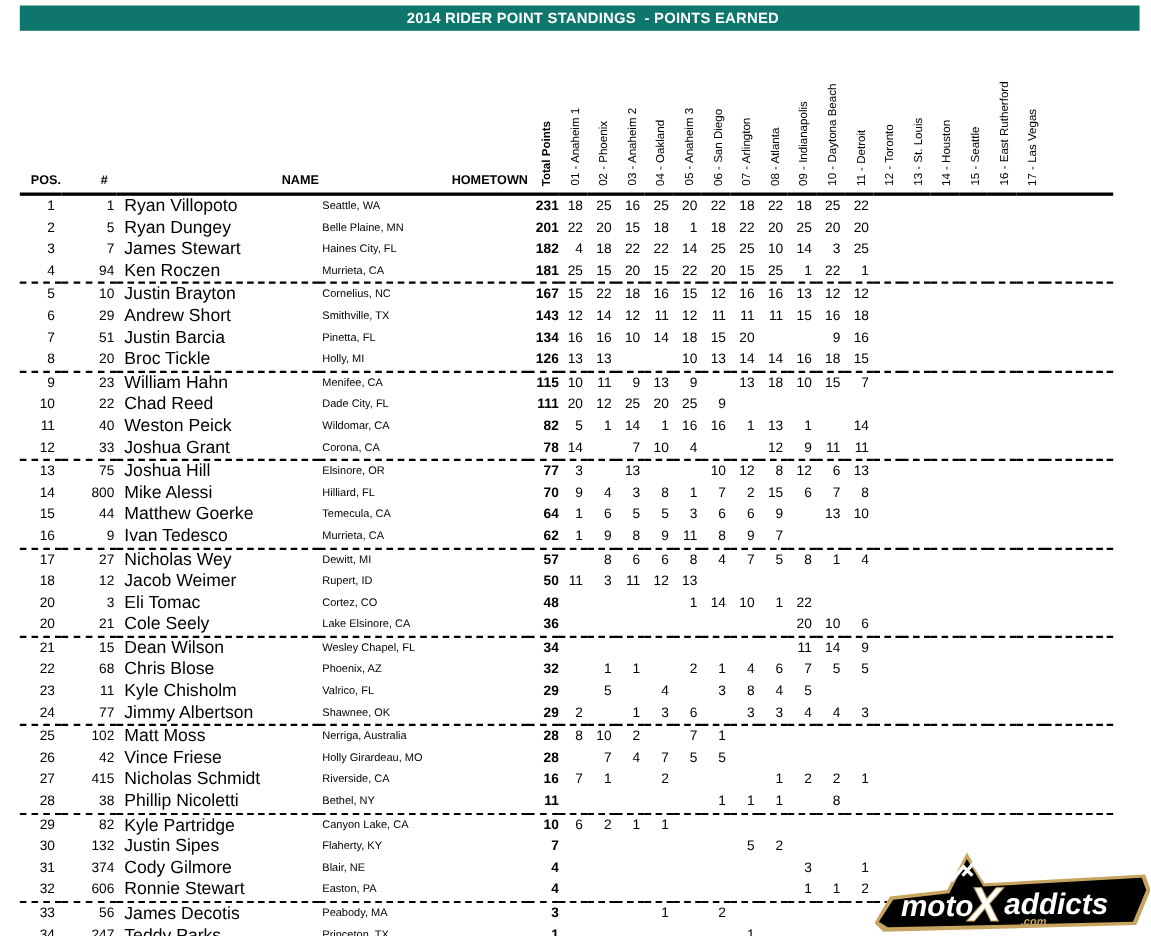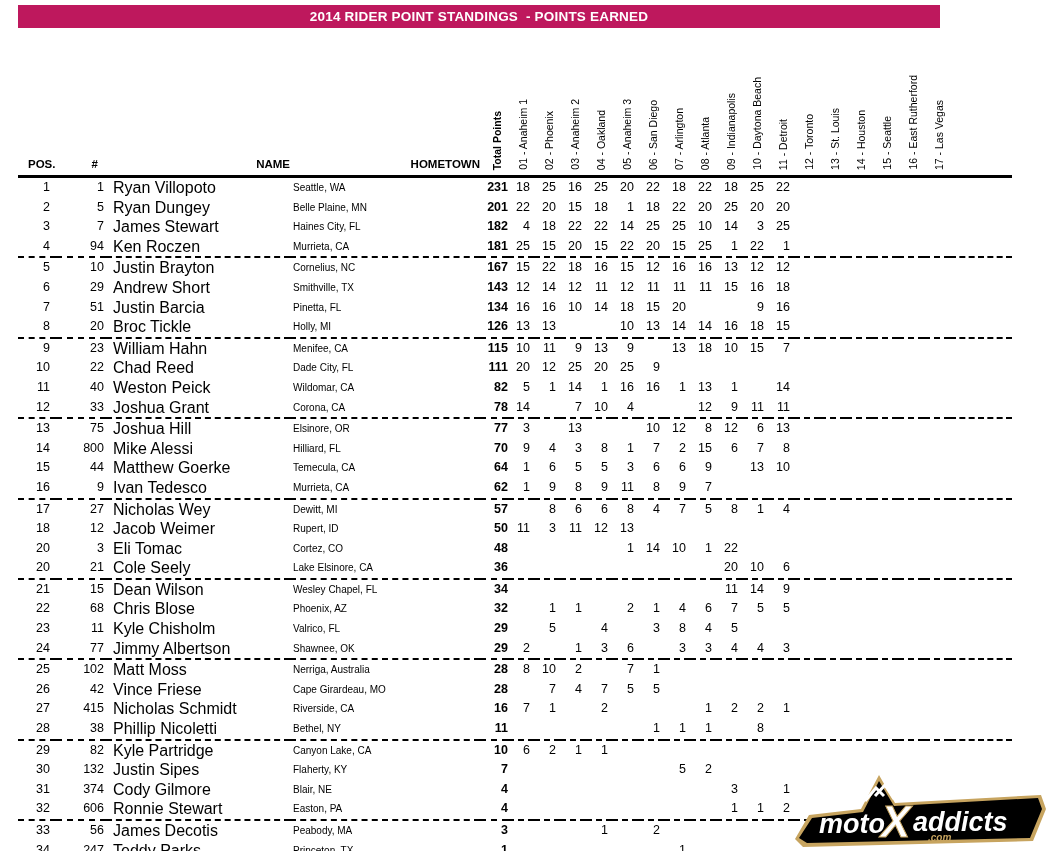--- a/index.html
+++ b/index.html
@@ -1,20 +1,20 @@
 <!DOCTYPE html>
 <html><head>
 <meta charset="utf-8">
 <style>
   html,body{margin:0;padding:0;background:#fff;}
   .page{position:relative;width:1046px;height:851px;background:#fff;overflow:hidden;
         font-family:"Liberation Sans",sans-serif;color:#000;}
-  .title-bar{position:absolute;left:18px;top:5px;width:922px;height:23px;background:#be185d;
+  .title-bar{position:absolute;left:18px;top:5px;width:994px;height:23px;background:#0f766e;
              color:#fff;text-align:center;line-height:23px;font-size:13.5px;font-weight:bold;
-             white-space:pre;letter-spacing:.2px;}
+             white-space:pre;letter-spacing:.2px;padding-left:24px;}
   table.standings{position:absolute;left:18px;top:0;width:994px;border-collapse:collapse;
                   table-layout:fixed;}
   thead th{height:170px;vertical-align:bottom;border-bottom:3px solid #000;padding:0;
            font-size:11.5px;font-weight:bold;}
   th.h-pos{text-align:left;padding-left:10px;padding-bottom:5px;}
   th.h-num{text-align:right;padding-right:8px;padding-bottom:5px;}
   th.h-name{text-align:right;padding-left:7px;padding-bottom:5px;}
   th.h-home{text-align:right;padding-left:3px;padding-bottom:5px;}
   th.rot{text-align:right;padding:0 4px 3px 0;}
   .vlabel{display:inline-block;writing-mode:vertical-rl;transform:rotate(180deg);
@@ -715,21 +715,21 @@
           <td class="c-round"></td>
           <td class="c-round"></td>
           <td class="c-round"></td>
           <td class="c-round"></td>
           <td class="c-fill"></td>
         </tr>
         <tr>
           <td class="c-pos">26</td>
           <td class="c-num">42</td>
           <td class="c-name">Vince Friese</td>
-          <td class="c-home">Cape Girardeau, MO</td>
+          <td class="c-home">Holly Girardeau, MO</td>
           <td class="c-total">28</td>
           <td class="c-round"></td>
           <td class="c-round">7</td>
           <td class="c-round">4</td>
           <td class="c-round">7</td>
           <td class="c-round">5</td>
           <td class="c-round">5</td>
           <td class="c-round"></td>
           <td class="c-round"></td>
           <td class="c-round"></td>

